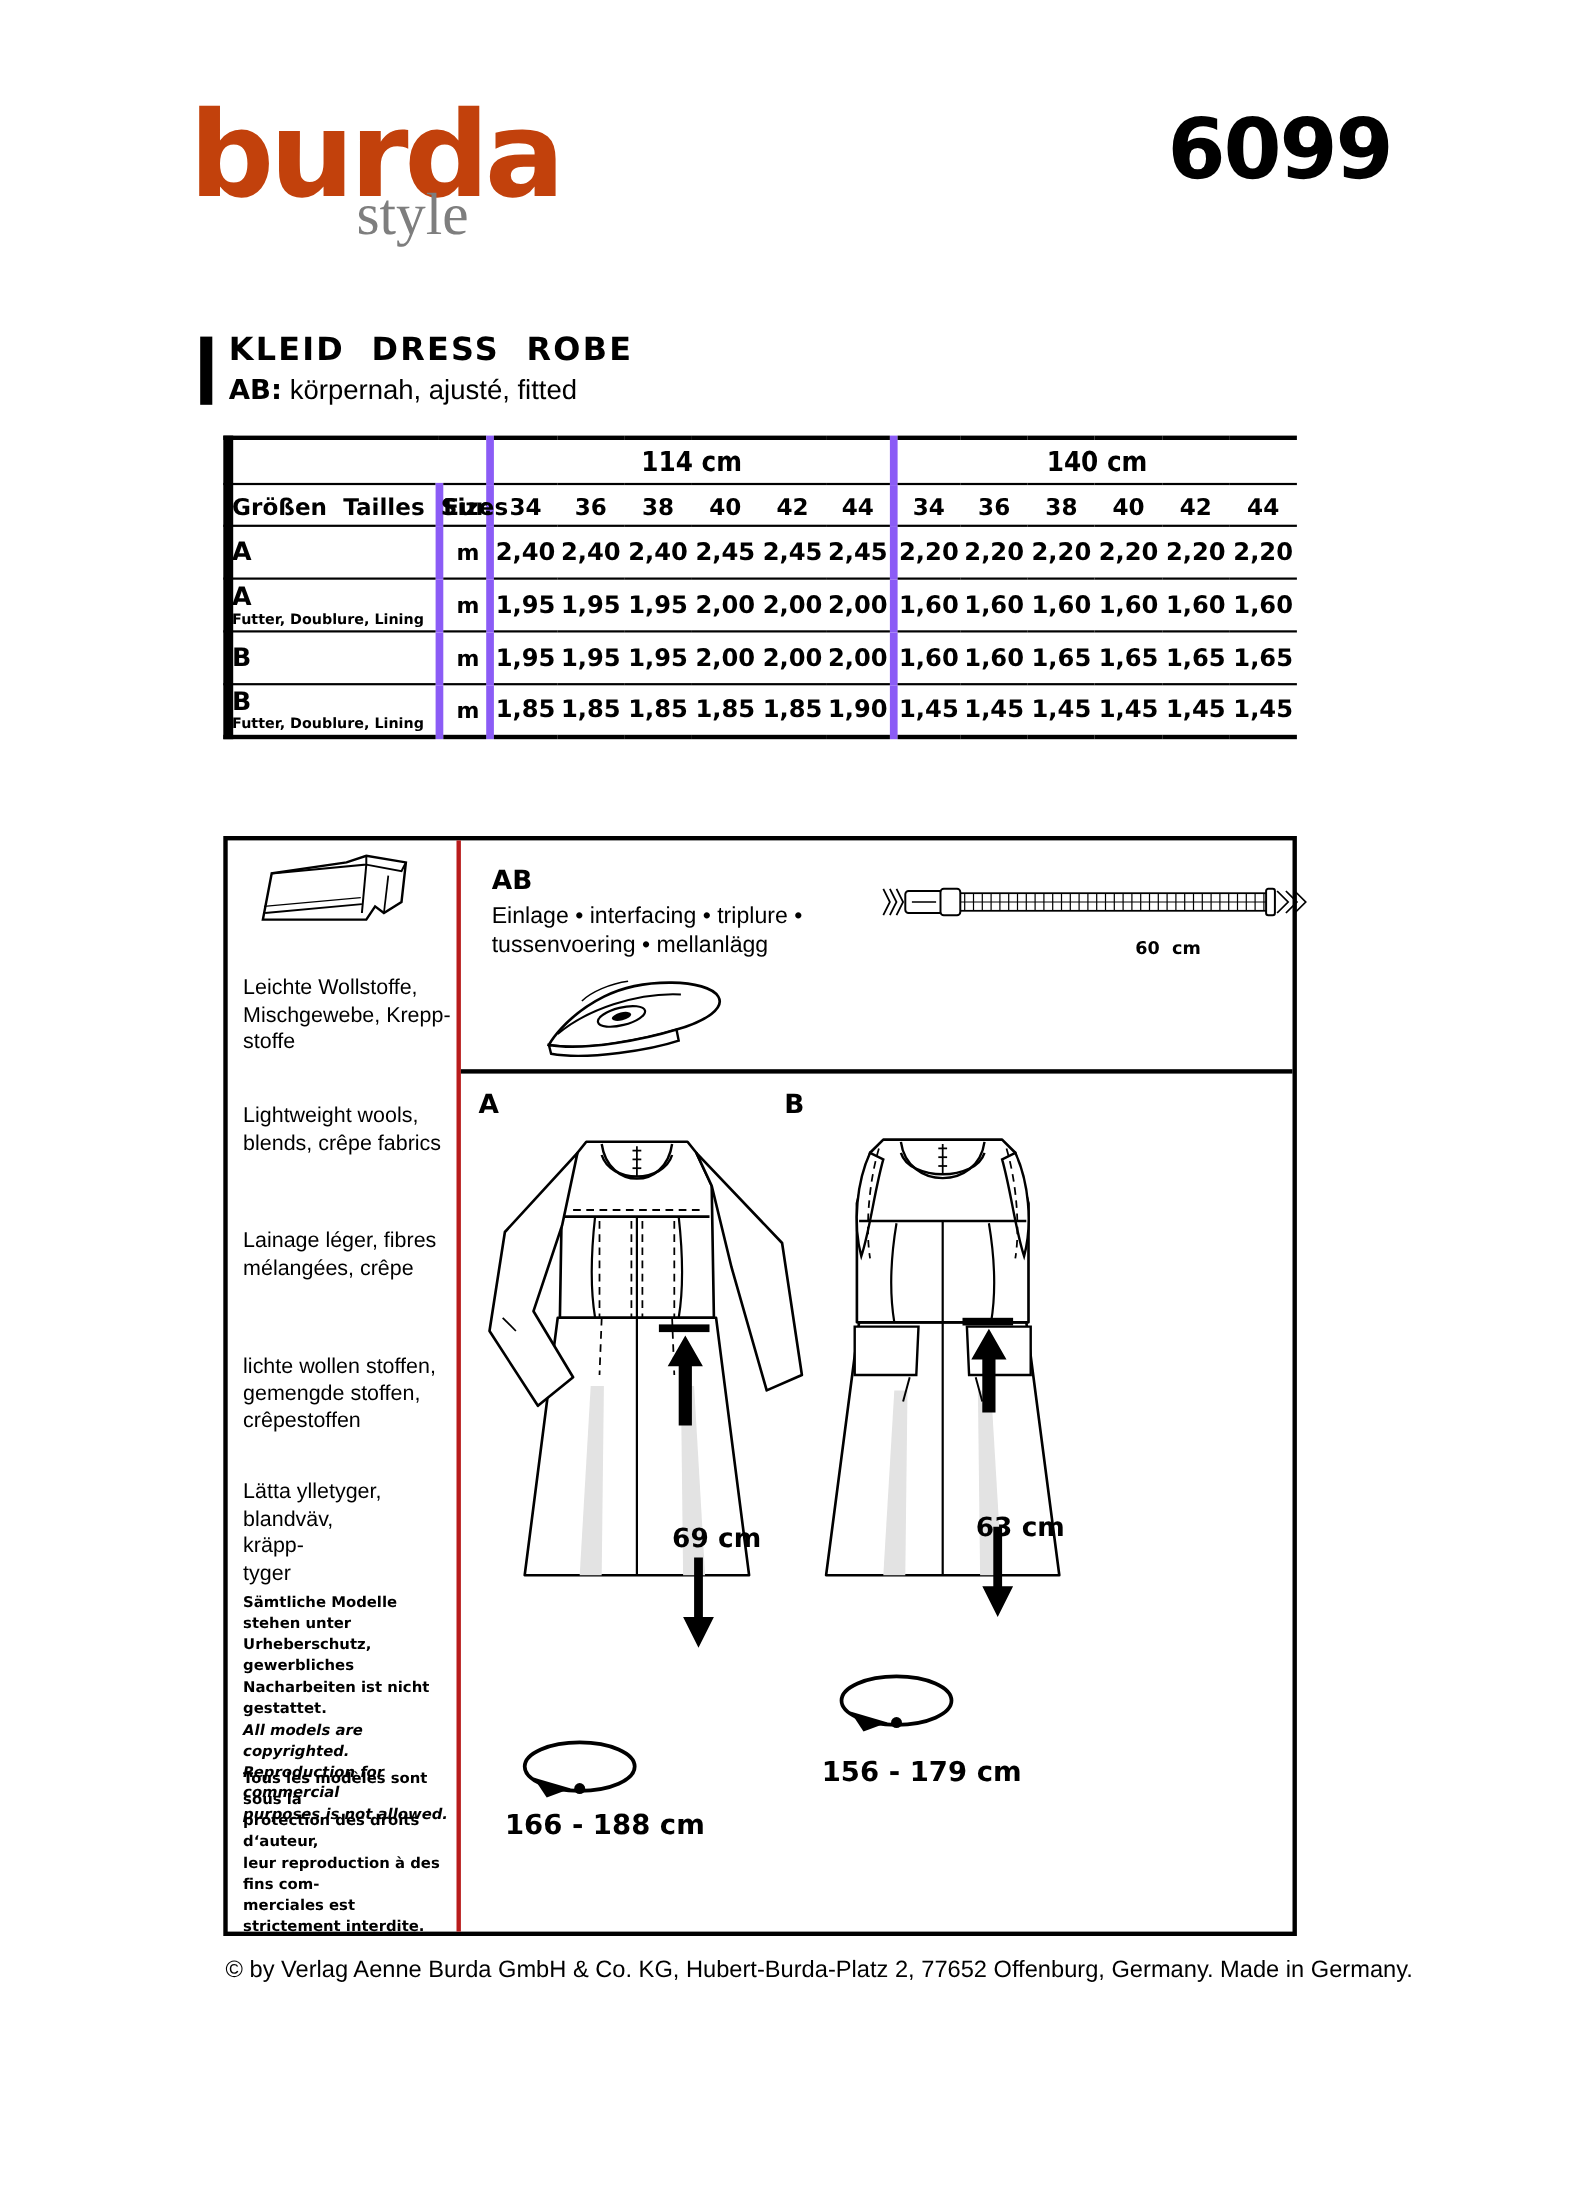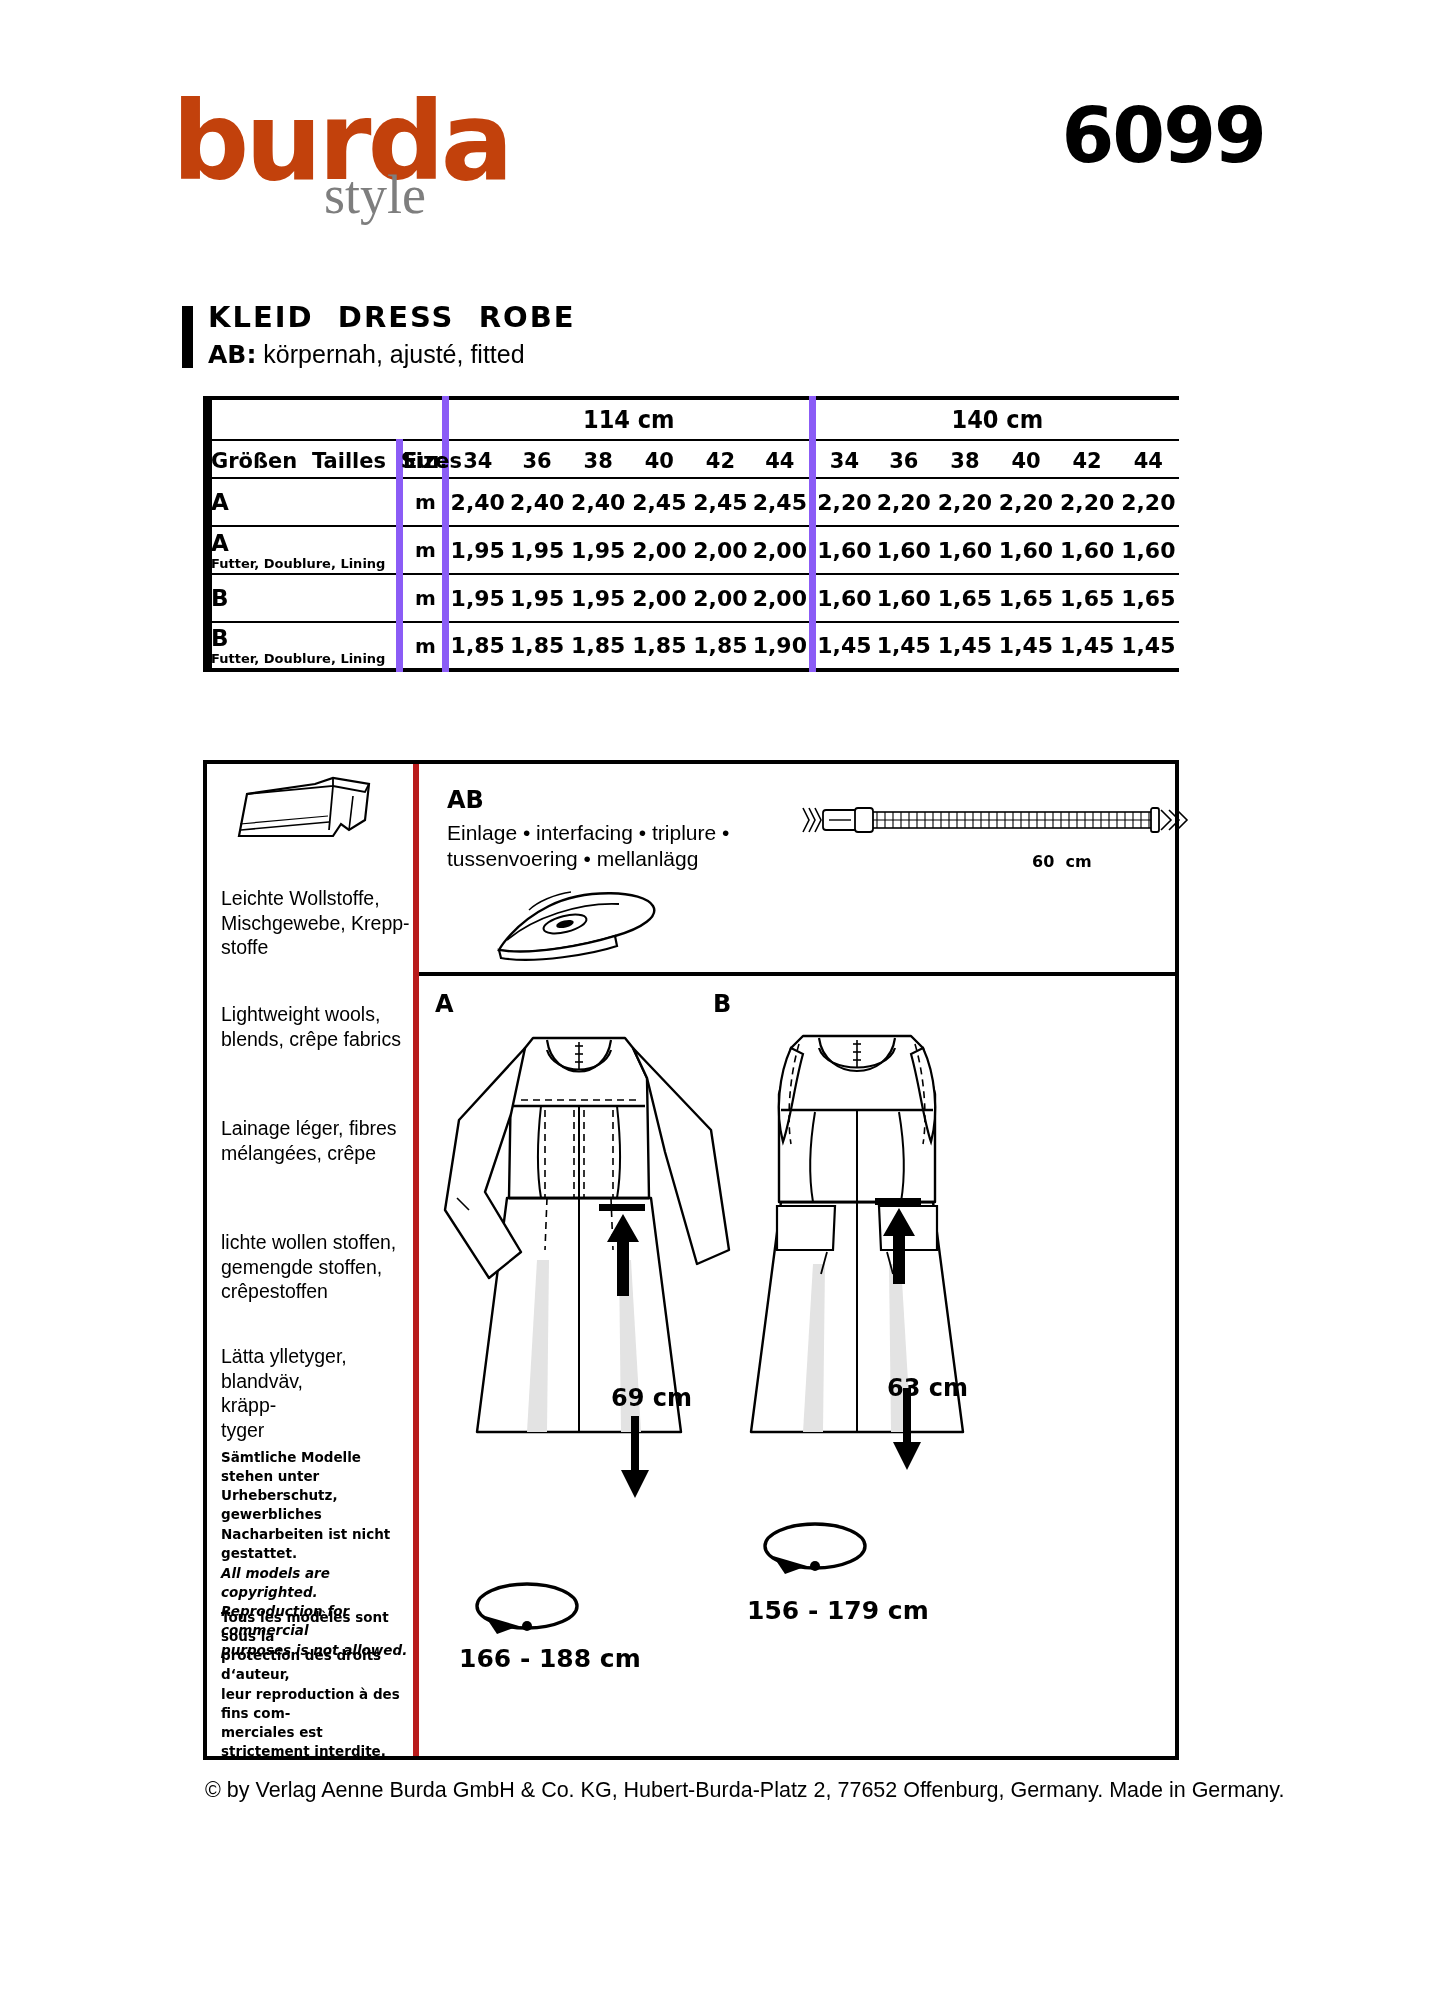--- a/index.html
+++ b/index.html
@@ -126,21 +126,21 @@
   }
 
   
   .panel {
     position:absolute; left:203px; top:760px;
     width:976px; height:1000px;
     border:4px solid #000;
   }
   .panel-left {
     position:absolute; left:0; top:0; width:212px; height:100%;
-    border-right:6px solid #b91c1c;
+    border-right:4px solid #b91c1c;
   }
   .panel-right { position:absolute; left:212px; top:0; right:0; height:100%; }
   .notions-box {
     position:absolute; left:0; top:0; right:0; height:212px;
     border-bottom:4px solid #000;
   }
   .figures-box { position:absolute; left:0; top:212px; right:0; bottom:0; }
 
   
   .swatch { position:absolute; left:22px; top:10px; width:160px; height:90px; }

